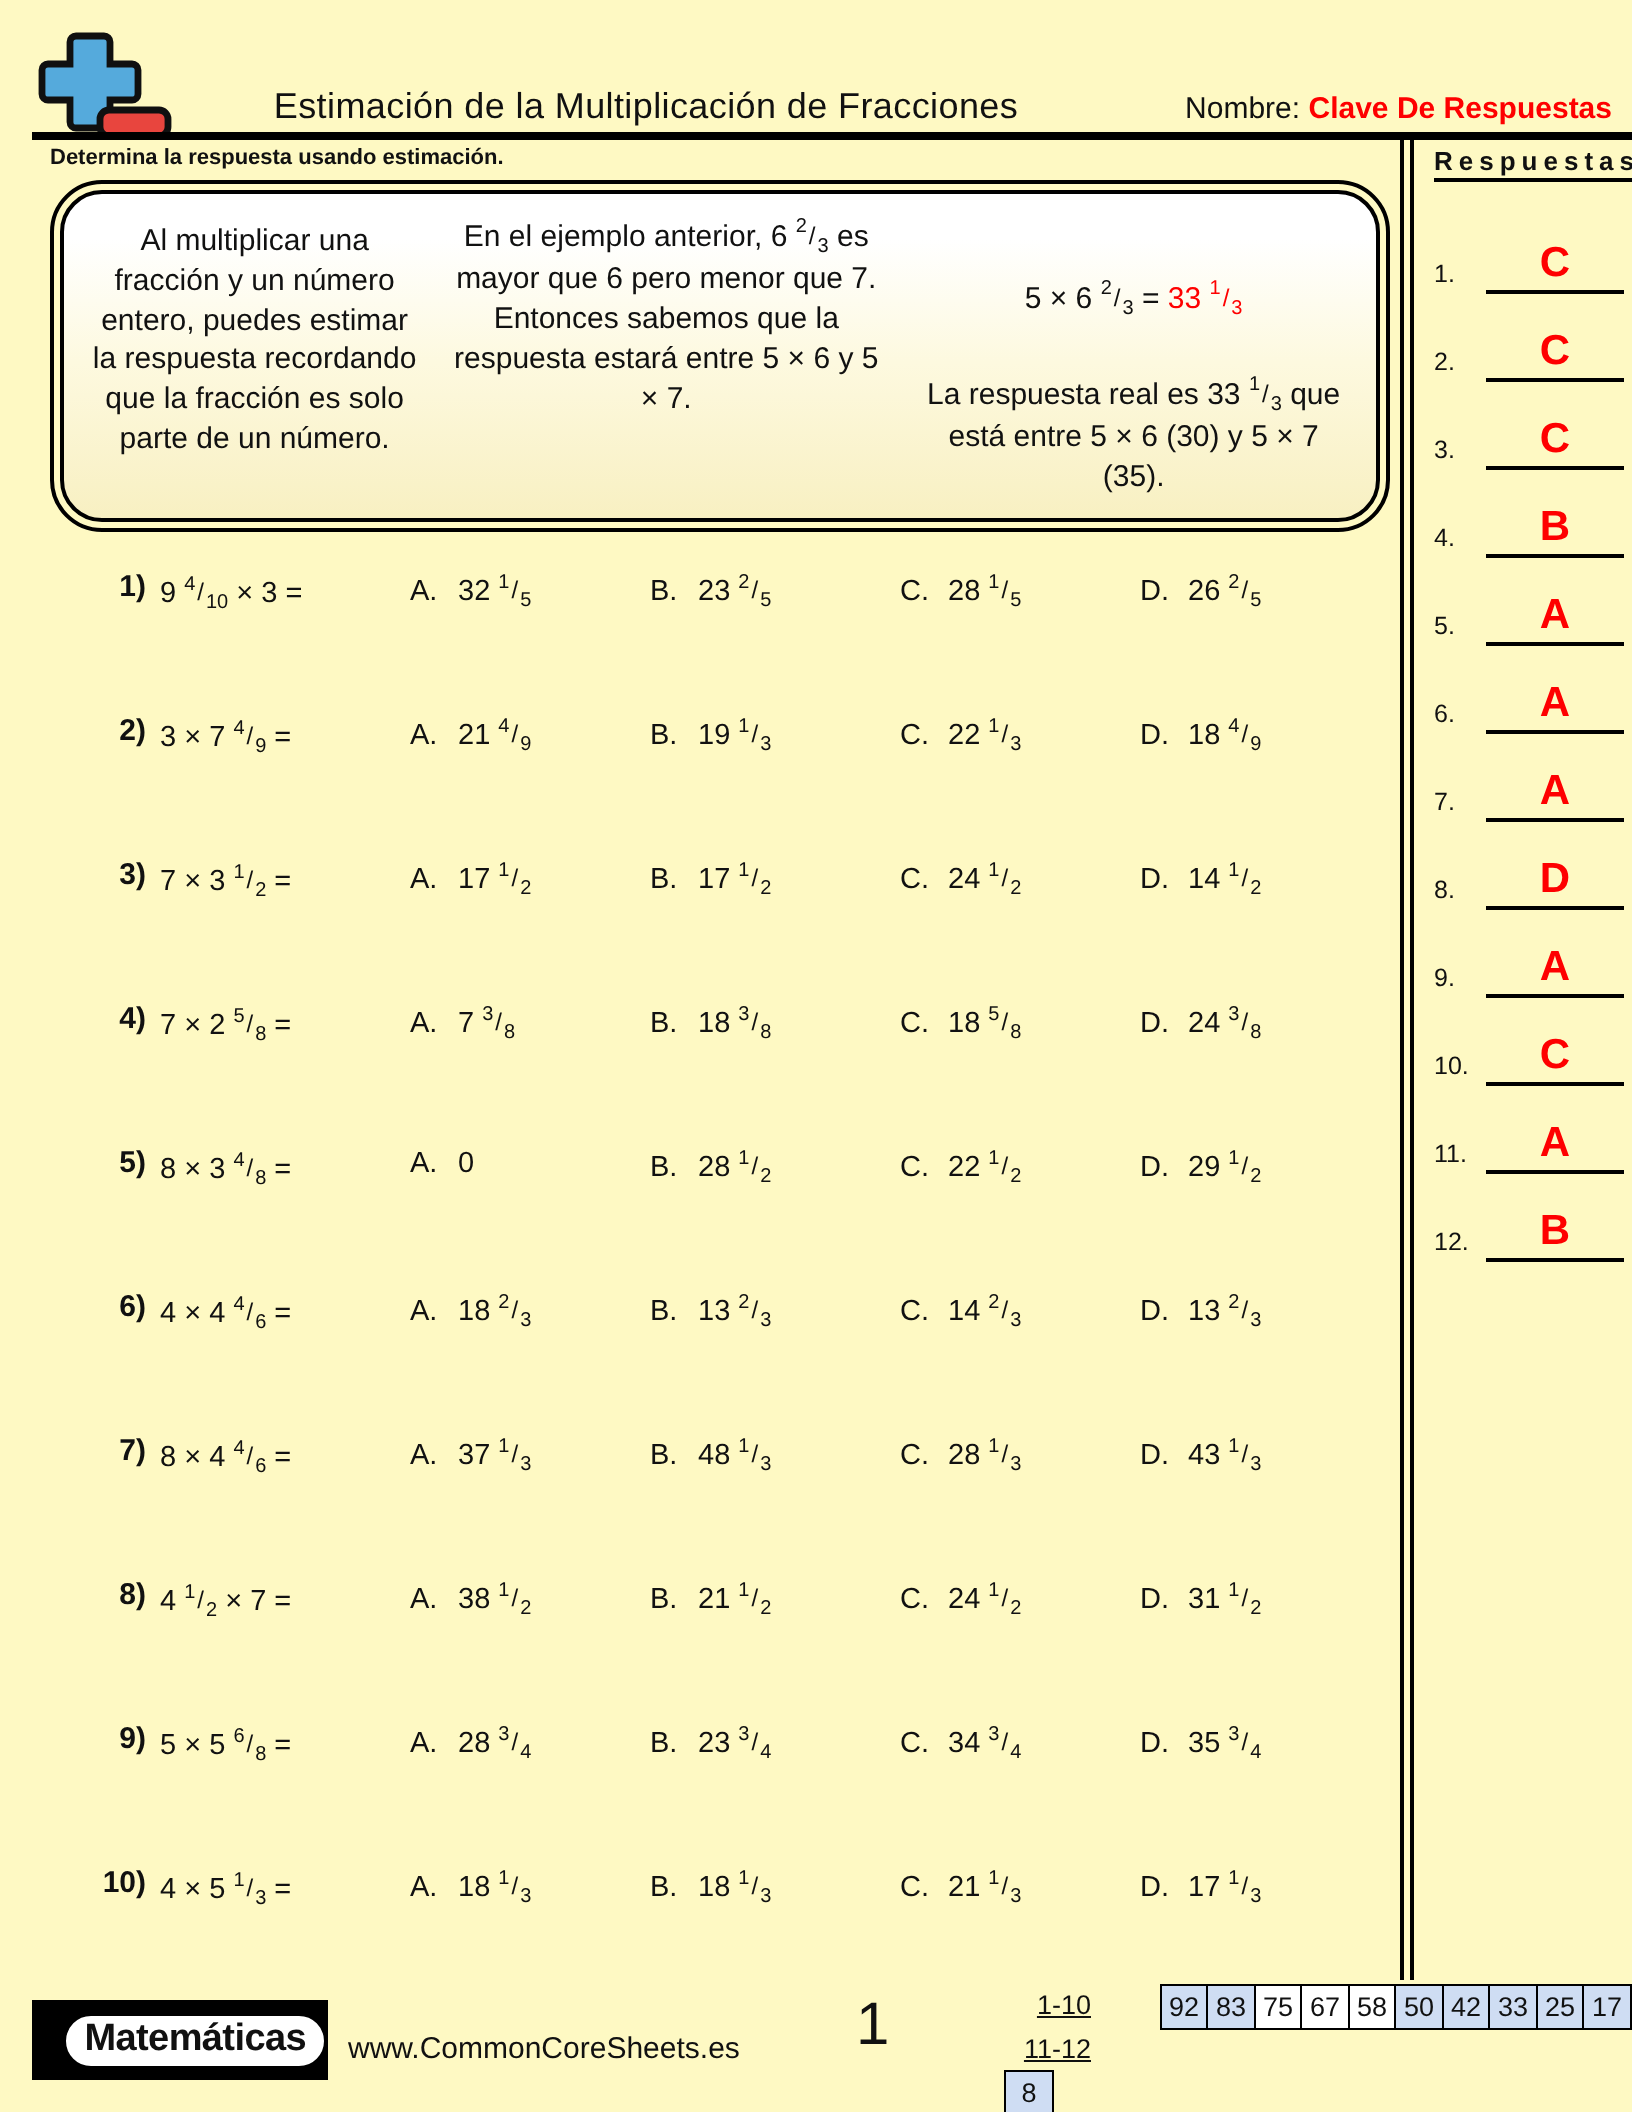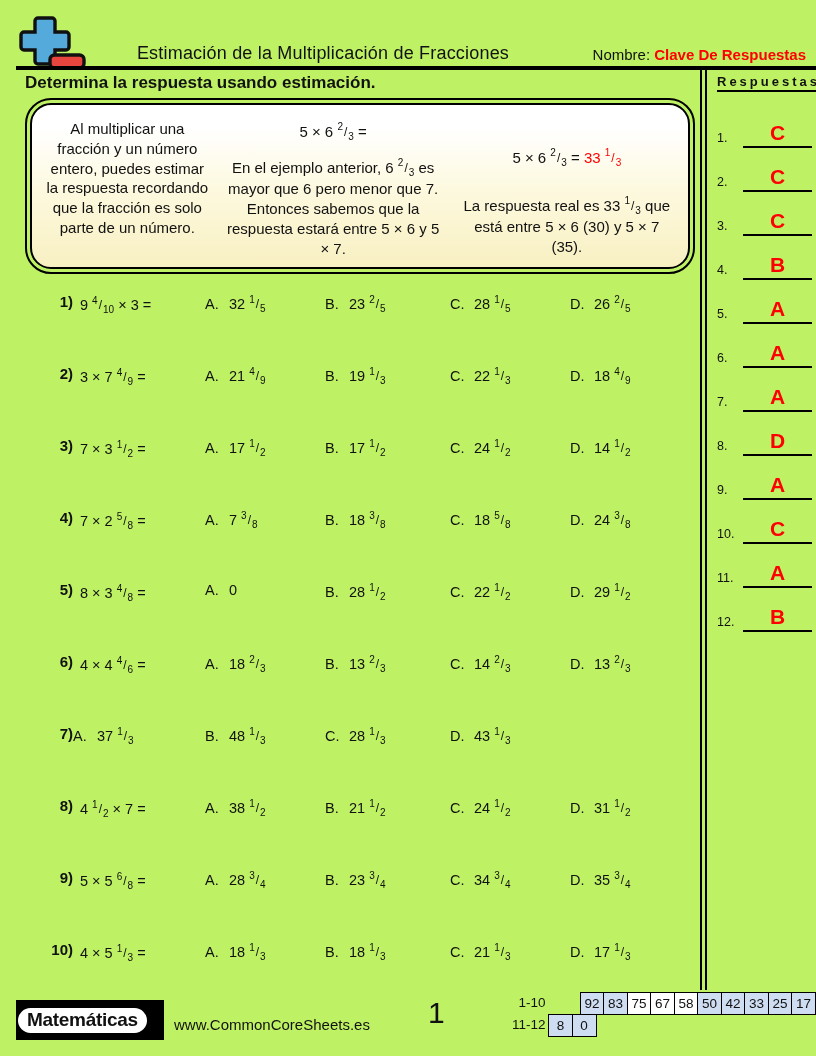--- a/index.html
+++ b/index.html
@@ -1,37 +1,37 @@
 <!DOCTYPE html>
 <html><head>
 <meta charset="utf-8">
 <style>
   * { margin:0; padding:0; box-sizing:border-box; }
   html,body { width:816px; height:1056px; background:#fff; font-family:"Liberation Sans","DejaVu Sans",sans-serif; color:#111; }
-  .page { position:relative; width:816px; height:1056px; overflow:hidden; background:#bef264; }
+  .page { position:relative; width:816px; height:1056px; overflow:hidden; background:#fef9c3; }
 
   
   .header { position:absolute; top:10px; left:14px; right:0; height:56px; display:flex; align-items:flex-end; }
   .logo { width:76px; height:58px; flex:0 0 76px; margin-bottom:-6px; }
   .title { flex:1; text-align:center; font-size:18px; font-weight:500; letter-spacing:.2px; padding-bottom:2px; }
   .nameblock { flex:0 0 260px; text-align:right; padding-right:10px; padding-bottom:3px; font-size:15px; white-space:nowrap;margin-top:11px; }
   .name-red { font-weight:bold; }
   .rule { position:absolute; top:66px; left:16px; right:0; height:4px; background:#000; }
 
   
   .sidebar { position:absolute; top:70px; left:700px; width:116px; height:920px; border-left:7px double #000; padding:2px 4px 0 10px; }
   .resp-title { display:inline-block; font-weight:bold; font-size:13px; letter-spacing:3px; border-bottom:2px solid #000; padding-bottom:1px; margin-bottom:12px; white-space:nowrap; }
   .ans-item { display:flex; align-items:flex-end; height:44px; }
   .ans-num { width:26px; font-size:12.5px; padding-bottom:3px; }
   .ans-line { flex:1; max-width:72px; border-bottom:2px solid #000; text-align:center; }
   .ans-letter { font-weight:bold; font-size:21px; line-height:1; display:inline-block; padding-bottom:3px; }
 
   
   .main { position:absolute; top:70px; left:25px; width:670px; }
-  .instruction { font-weight:bold; font-size:17px; margin:3px 0 5px 0; }
+  .instruction { font-weight:bold; font-size:11px; margin:3px 0 5px 0; }
   .example-outer { border:2px solid #000; border-radius:26px; padding:3px; }
   .example-inner { border:2px solid #000; border-radius:21px; min-height:166px;
       background:linear-gradient(180deg,#ffffff 14%,#fdf9df 52%,#f8f0c2 100%);
       display:flex; padding:10px 12px 8px 12px; }
   .ex-left { flex:0 0 27%; font-size:15px; line-height:1.32; text-align:center; padding:4px 6px 0 2px; }
   .ex-mid { flex:0 0 37.5%; text-align:center; padding:0 6px; }
   .ex-right { flex:1; text-align:center; padding:26px 2px 0 8px; }
   .ex-eq { font-size:15px; margin:6px 0 14px 0; }
   .ex-text { font-size:15px; line-height:1.32; }
   .ex-right .ex-eq { margin-bottom:26px; }
@@ -45,29 +45,29 @@
   .opt-letter { display:inline-block; width:24px; }
 
   
   .fr { white-space:nowrap; }
   .fn { font-size:10px; vertical-align:6px; }
   .fs { font-size:12px; vertical-align:1px; margin:0 1px; }
   .fd { font-size:10px; vertical-align:-3px; }
   .ex-eq .fn,.ex-text .fn { vertical-align:7px; }
 
   
-  .brand-bar { position:absolute; left:16px; top:1000px; width:148px; height:40px; background:#000; display:flex; align-items:center; justify-content:flex-start; }
+  .brand-bar { position:absolute; left:16px; top:1000px; width:148px; height:40px; background:#000; display:flex; align-items:center; justify-content:flex-end; }
   .brand-pill { background:#fff; border:2px solid #000; border-radius:16px; padding:1px 9px 2px 9px; font-weight:bold; font-size:19px; letter-spacing:-.3px; }
   .site-url { position:absolute; left:174px; top:1016px; font-size:15px; }
   .page-num { position:absolute; left:428px; top:996px; font-size:30px; }
   .grade-table { position:absolute; right:0; top:992px; font-size:13.5px; }
   .g-row { display:flex; height:23px; line-height:21px; }
-  .g-label { width:46px; text-align:right; padding-right:4px; }
+  .g-label { width:46px; text-align:right; padding-right:4px;text-decoration:underline; }
   .g-cell { width:25px; text-align:center; border:1.5px solid #000; margin-left:-1.5px; background:#fff; }
-  .g-row + .g-row { margin-top:-1.5px; }
+  .g-row + .g-row { margin-top:-1.5px;flex-direction:column; }
 </style>
 </head>
 <body>
 
 <div class="page">
 
   <div class="header">
     <div class="logo">
       <svg viewBox="0 0 76 58" width="76" height="58">
         <path d="M24 4 h14 a3 3 0 0 1 3 3 v11 h11 a3 3 0 0 1 3 3 v12 a3 3 0 0 1 -3 3 h-11 v11 a3 3 0 0 1 -3 3 h-14 a3 3 0 0 1 -3 -3 v-11 h-11 a3 3 0 0 1 -3 -3 v-12 a3 3 0 0 1 3 -3 h11 v-11 a3 3 0 0 1 3 -3 z" fill="#55aadc" stroke="#101010" stroke-width="3.4"></path>
@@ -147,21 +147,20 @@
 </div>
   </div>
 
   <div class="main">
     <div class="instruction">Determina la respuesta usando estimación.</div>
 
     <div class="example-outer">
       <div class="example-inner">
         <div class="ex-left ex-text">Al multiplicar una fracción y un número entero, puedes estimar la respuesta recordando que la fracción es solo parte de un número.</div>
         <div class="ex-mid">
-          <div class="ex-eq">5 × 6 <span class="fr"><span class="fn">2</span><span class="fs">/</span><span class="fd">3</span></span> =</div>
           <div class="ex-text">En el ejemplo anterior, 6 <span class="fr"><span class="fn">2</span><span class="fs">/</span><span class="fd">3</span></span> es mayor que 6 pero menor que 7. Entonces sabemos que la respuesta estará entre 5 × 6 y 5 × 7.</div>
         </div>
         <div class="ex-right">
           <div class="ex-eq">
             <span>5 × 6 <span class="fr"><span class="fn">2</span><span class="fs">/</span><span class="fd">3</span></span> = </span><span style="color:#fe0000">33 <span class="fr"><span class="fn">1</span><span class="fs">/</span><span class="fd">3</span></span></span>
           </div>
           <div class="ex-text">La respuesta real es 33 <span class="fr"><span class="fn">1</span><span class="fs">/</span><span class="fd">3</span></span> que está entre 5 × 6 (30) y 5 × 7 (35).</div>
         </div>
       </div>
     </div>
@@ -240,20 +239,21 @@
 
   <span class="p-opt"><span class="opt-letter">B.</span><span class="opt-value">13 <span class="fr"><span class="fn">2</span><span class="fs">/</span><span class="fd">3</span></span></span></span>
 
   <span class="p-opt"><span class="opt-letter">C.</span><span class="opt-value">14 <span class="fr"><span class="fn">2</span><span class="fs">/</span><span class="fd">3</span></span></span></span>
 
   <span class="p-opt"><span class="opt-letter">D.</span><span class="opt-value">13 <span class="fr"><span class="fn">2</span><span class="fs">/</span><span class="fd">3</span></span></span></span>
 </div>
 
   <div class="problem-row">
     <span class="p-num">7)</span>
+    <span class="p-eq">8 × 4 <span class="fr"><span class="fn">4</span><span class="fs">/</span><span class="fd">6</span></span> =</span>
 
   <span class="p-opt"><span class="opt-letter">A.</span><span class="opt-value">37 <span class="fr"><span class="fn">1</span><span class="fs">/</span><span class="fd">3</span></span></span></span>
 
   <span class="p-opt"><span class="opt-letter">B.</span><span class="opt-value">48 <span class="fr"><span class="fn">1</span><span class="fs">/</span><span class="fd">3</span></span></span></span>
 
   <span class="p-opt"><span class="opt-letter">C.</span><span class="opt-value">28 <span class="fr"><span class="fn">1</span><span class="fs">/</span><span class="fd">3</span></span></span></span>
 
   <span class="p-opt"><span class="opt-letter">D.</span><span class="opt-value">43 <span class="fr"><span class="fn">1</span><span class="fs">/</span><span class="fd">3</span></span></span></span>
 </div>
 

